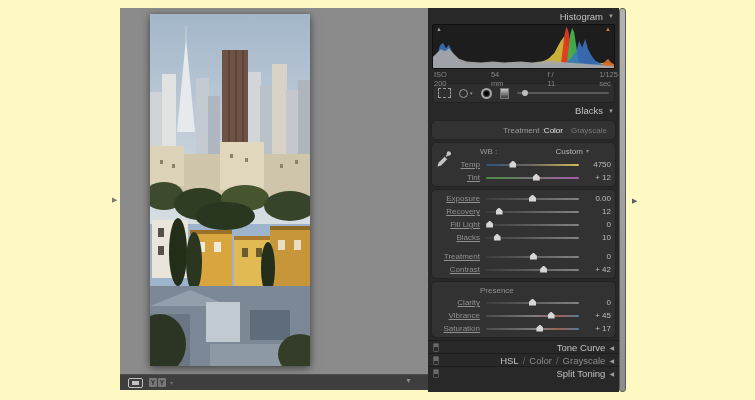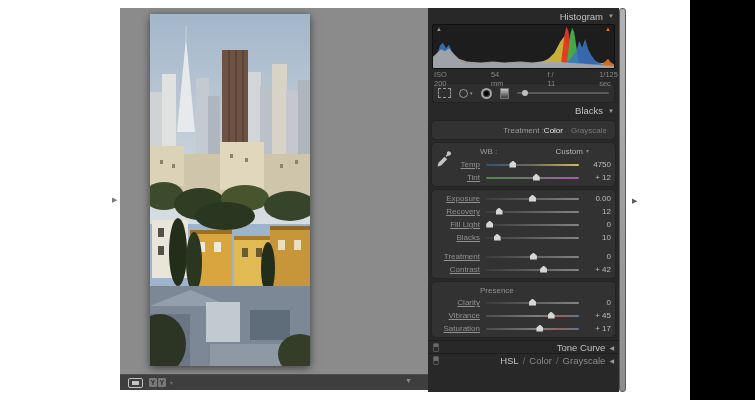--- a/index.html
+++ b/index.html
@@ -1,17 +1,17 @@
 <!DOCTYPE html>
 <html><head>
 <meta charset="utf-8">
 <style>
   html,body{margin:0;padding:0;background:#000;}
   *{box-sizing:border-box;font-family:"Liberation Sans",sans-serif;-webkit-user-select:none;}
-  .stage{position:relative;width:690px;height:400px;background:#ffffff;overflow:hidden;}
+  .stage{position:relative;width:755px;height:400px;background:#fef9c3;overflow:hidden;}
 
   
   .content{position:absolute;left:120px;top:8px;width:308px;height:366px;background:#8b8b8b;}
   .photo{position:absolute;left:30px;top:6px;width:160px;height:352px;box-shadow:0 2px 8px rgba(0,0,0,.55);background:#9db4cc;}
   .photo svg{display:block;}
 
   
   .toolbar{position:absolute;left:120px;top:374px;width:308px;height:16px;background:#3e3e3e;border-top:1px solid #4c4c4c;display:flex;align-items:center;padding:0 8px;}
   .loupe-ic{width:15px;height:10px;border:1px solid #c2c2c2;border-radius:2px;display:flex;align-items:center;justify-content:center;}
   .loupe-ic i{display:block;width:7px;height:4px;background:#c2c2c2;}
@@ -338,17 +338,23 @@
     <div class="cpanel">
       <span class="sw"></span>
       <span class="spacer"></span>
       <span>HSL</span>
       <span class="hsl-sep">/</span>
       <span class="hsl-dim">Color</span>
       <span class="hsl-sep">/</span>
       <span class="hsl-dim">Grayscale</span>
       <span class="tri">◀</span>
     </div>
+    <div class="cpanel">
+      <span class="sw"></span>
+      <span class="spacer"></span>
+      <span>Split Toning</span>
+      <span class="tri">◀</span>
+    </div>
 
   </div>
 
   <div class="scrollbar"></div>
 </div>
 
 </body></html>

